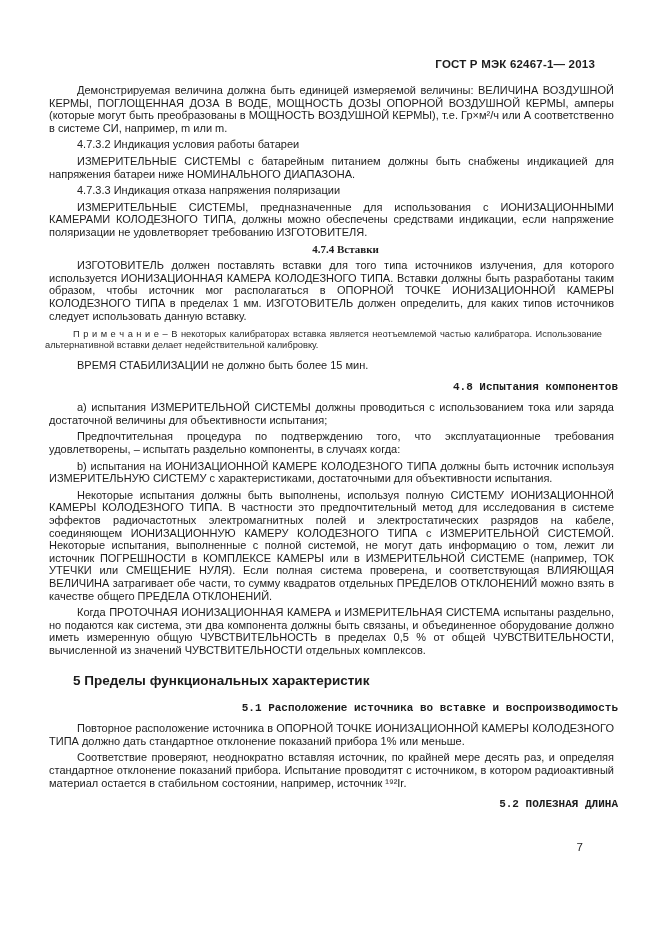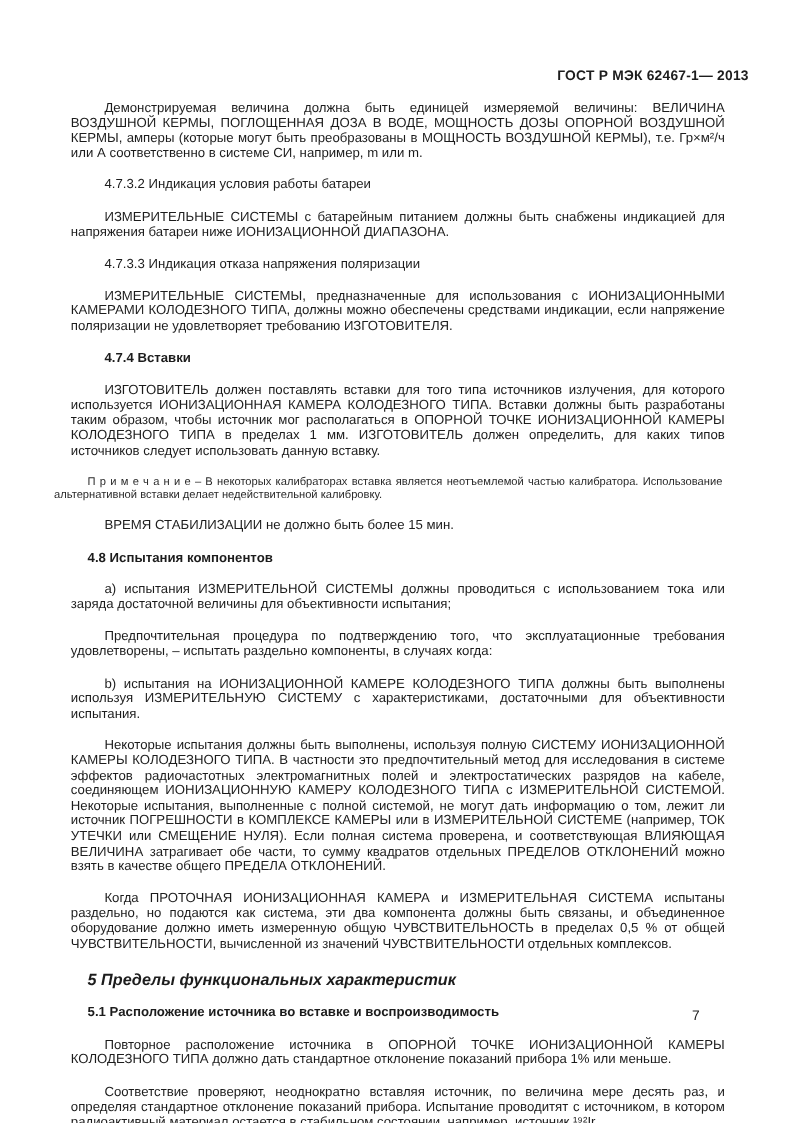--- a/index.html
+++ b/index.html
@@ -15,99 +15,100 @@
     position: relative;
     box-sizing: border-box;
   }
   .page {
     position: absolute;
     top: 0; left: 0;
     width: 661px;
     height: 724px;
     background: #ffffff;
     box-sizing: border-box;
-    padding: 58px 37px 0 45px;
+    padding: 58px 66px 0 45px;
   }
   .doc-header {
     text-align: right;
     font-weight: bold;
     font-size: 11.5px;
     letter-spacing: 0.2px;
     margin: 0 0 14px 0;
   }
   .content {
     width: 573px;
   }
   p {
-    margin: 14px;
+    margin: 4px;
     font-size: 11px;
     line-height: 12.6px;
     text-align: justify;
     text-indent: 28px;
   }
   p.hsub {
     font-weight: bold;
-    text-align: left;
+    text-align: center;
+    font-family: Liberation Serif, serif;
   }
   p.hsp {
     font-weight: bold;
-    text-align: left;
+    text-align: right;
     margin: 9px 0 8px 0;
+    font-family: Liberation Mono, monospace;
   }
   p.note {
     font-size: 9.3px;
     line-height: 11px;
     color: #2a2a2a;
     margin: 7px 16px 8px 0;
   }
   h2.section {
     font-size: 13.5px;
     line-height: 16px;
     font-weight: bold;
     margin: 16px 0 13px 0;
     text-indent: 28px;
-    font-style: italic;
   }
   .page-number {
     position: absolute;
     top: 841px;
     right: 78px;
     font-size: 11.5px;
     color: #1c1c1c;
   }
 </style>
 </head>
 <body>
 
 <div class="page">
 
   <div class="doc-header">ГОСТ Р МЭК  62467-1— 2013</div>
 
   <div class="content">
 
     <p class="body">Демонстрируемая величина должна быть единицей измеряемой величины: ВЕЛИЧИНА ВОЗДУШНОЙ КЕРМЫ, ПОГЛОЩЕННАЯ ДОЗА В ВОДЕ, МОЩНОСТЬ ДОЗЫ ОПОРНОЙ ВОЗДУШНОЙ КЕРМЫ, амперы (которые могут быть преобразованы в МОЩНОСТЬ ВОЗДУШНОЙ КЕРМЫ), т.е. Гр×м²/ч или А соответственно в системе СИ, например, m или m.</p>
     <p class="body">4.7.3.2 Индикация условия работы батареи</p>
-    <p class="body">ИЗМЕРИТЕЛЬНЫЕ СИСТЕМЫ с батарейным питанием должны быть снабжены индикацией для напряжения батареи ниже ИОНИЗАЦИОННОЙ ДИАПАЗОНА.</p>
+    <p class="body">ИЗМЕРИТЕЛЬНЫЕ СИСТЕМЫ с батарейным питанием должны быть снабжены индикацией для напряжения батареи ниже НОМИНАЛЬНОГО ДИАПАЗОНА.</p>
     <p class="body">4.7.3.3 Индикация отказа напряжения поляризации</p>
     <p class="body">ИЗМЕРИТЕЛЬНЫЕ СИСТЕМЫ, предназначенные для использования с ИОНИЗАЦИОННЫМИ КАМЕРАМИ КОЛОДЕЗНОГО ТИПА, должны можно обеспечены средствами индикации, если напряжение поляризации не удовлетворяет требованию ИЗГОТОВИТЕЛЯ.</p>
     <p class="hsub">4.7.4 Вставки</p>
     <p class="body">ИЗГОТОВИТЕЛЬ должен поставлять вставки для того типа источников излучения, для которого используется ИОНИЗАЦИОННАЯ КАМЕРА КОЛОДЕЗНОГО ТИПА. Вставки должны быть разработаны таким образом, чтобы источник мог располагаться в ОПОРНОЙ ТОЧКЕ ИОНИЗАЦИОННОЙ КАМЕРЫ КОЛОДЕЗНОГО ТИПА в пределах 1 мм. ИЗГОТОВИТЕЛЬ должен определить, для каких типов источников следует использовать данную вставку.</p>
     <p class="note">П р и м е ч а н и е  – В некоторых калибраторах вставка является неотъемлемой частью калибратора. Использование альтернативной вставки делает недействительной калибровку.</p>
     <p class="body">ВРЕМЯ СТАБИЛИЗАЦИИ не должно быть более 15 мин.</p>
     <p class="hsp">4.8 Испытания компонентов</p>
     <p class="body">а) испытания ИЗМЕРИТЕЛЬНОЙ СИСТЕМЫ должны проводиться с использованием тока или заряда достаточной величины для объективности испытания;</p>
     <p class="body">Предпочтительная процедура по подтверждению того, что эксплуатационные требования удовлетворены, – испытать раздельно компоненты, в случаях когда:</p>
-    <p class="body">b) испытания на ИОНИЗАЦИОННОЙ КАМЕРЕ КОЛОДЕЗНОГО ТИПА должны быть выполнены используя ИЗМЕРИТЕЛЬНУЮ СИСТЕМУ с характеристиками, достаточными для объективности испытания.</p>
+    <p class="body">b) испытания на ИОНИЗАЦИОННОЙ КАМЕРЕ КОЛОДЕЗНОГО ТИПА должны быть источник используя ИЗМЕРИТЕЛЬНУЮ СИСТЕМУ с характеристиками, достаточными для объективности испытания.</p>
     <p class="body">Некоторые испытания должны быть выполнены, используя полную СИСТЕМУ ИОНИЗАЦИОННОЙ КАМЕРЫ КОЛОДЕЗНОГО ТИПА. В частности это предпочтительный метод для исследования в системе эффектов радиочастотных электромагнитных полей и электростатических разрядов на кабеле, соединяющем ИОНИЗАЦИОННУЮ КАМЕРУ КОЛОДЕЗНОГО ТИПА с ИЗМЕРИТЕЛЬНОЙ СИСТЕМОЙ. Некоторые испытания, выполненные с полной системой, не могут дать информацию о том, лежит ли источник ПОГРЕШНОСТИ в КОМПЛЕКСЕ КАМЕРЫ или в ИЗМЕРИТЕЛЬНОЙ СИСТЕМЕ (например, ТОК УТЕЧКИ или СМЕЩЕНИЕ НУЛЯ). Если полная система проверена, и соответствующая ВЛИЯЮЩАЯ ВЕЛИЧИНА затрагивает обе части, то сумму квадратов отдельных ПРЕДЕЛОВ ОТКЛОНЕНИЙ можно взять в качестве общего ПРЕДЕЛА ОТКЛОНЕНИЙ.</p>
     <p class="body">Когда ПРОТОЧНАЯ ИОНИЗАЦИОННАЯ КАМЕРА и ИЗМЕРИТЕЛЬНАЯ СИСТЕМА испытаны раздельно, но подаются как система, эти два компонента должны быть связаны, и объединенное оборудование должно иметь измеренную общую ЧУВСТВИТЕЛЬНОСТЬ в пределах 0,5 % от общей ЧУВСТВИТЕЛЬНОСТИ, вычисленной из значений ЧУВСТВИТЕЛЬНОСТИ отдельных комплексов.</p>
 
     <h2 class="section">5 Пределы функциональных характеристик</h2>
 
     <p class="hsp">5.1 Расположение источника во вставке и воспроизводимость</p>
     <p class="body">Повторное расположение источника в ОПОРНОЙ ТОЧКЕ ИОНИЗАЦИОННОЙ КАМЕРЫ КОЛОДЕЗНОГО ТИПА должно дать стандартное отклонение показаний прибора 1% или меньше.</p>
-    <p class="body">Соответствие проверяют, неоднократно вставляя источник, по величина мере десять раз, и определяя стандартное отклонение показаний прибора. Испытание проводитят с источником, в котором радиоактивный материал остается в стабильном состоянии, например, источник ¹⁹²Ir.</p>
+    <p class="body">Соответствие проверяют, неоднократно вставляя источник, по крайней мере десять раз, и определяя стандартное отклонение показаний прибора. Испытание проводитят с источником, в котором радиоактивный материал остается в стабильном состоянии, например, источник ¹⁹²Ir.</p>
     <p class="hsp">5.2 ПОЛЕЗНАЯ ДЛИНА</p>
 
   </div>
 
   <div class="page-number">7</div>
 
 </div>
 
 </body></html>

